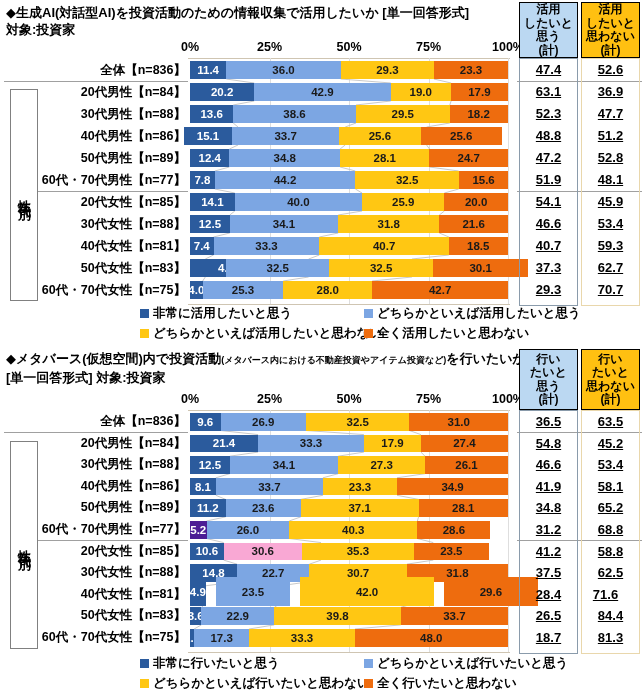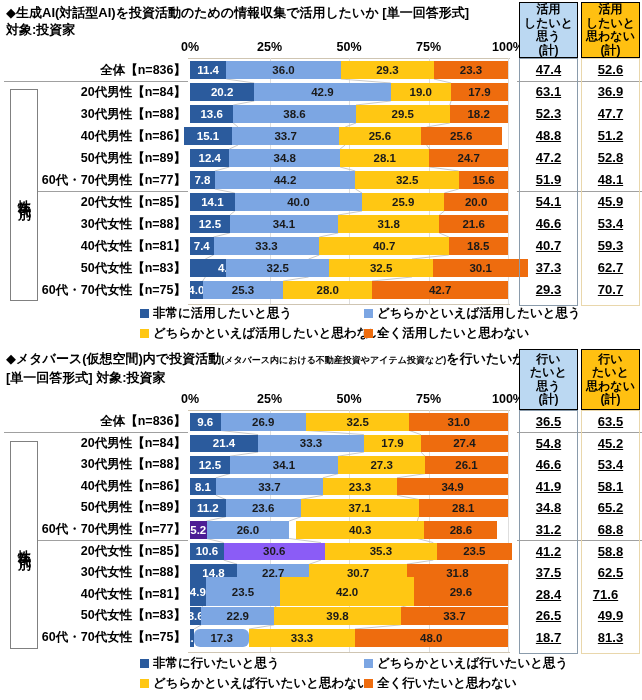--- a/index.html
+++ b/index.html
@@ -433,33 +433,33 @@
       </div>
     </div>
     <div class="row-label abs" style="left: -20px; top: 521px; width: 206px; height: 17.5px; line-height: 17.5px;">60代・70代男性【n=77】</div>
     <div class="bar-row abs" style="left: 190px; top: 521px; width: 318px; height: 17.5px;">
       <div class="seg" style="width: 16.5px; background: #4c1d95; color: rgb(255, 255, 255); flex: 0 0 auto;">
         <span>5.2</span>
       </div>
       <div class="seg" style="width: 82.7px; background: rgb(124, 166, 227); color: rgb(26, 26, 26); flex: 0 0 auto;">
         <span>26.0</span>
       </div>
-      <div class="seg" style="width: 128.2px; background: rgb(255, 199, 19); color: rgb(26, 26, 26); flex: 0 0 auto; margin-left: 7px;">
+      <div class="seg" style="width: 128.2px; background: rgb(255, 199, 19); color: rgb(26, 26, 26); flex: 0 0 auto;">
         <span>40.3</span>
       </div>
       <div class="seg" style="width: 73px; background: rgb(238, 108, 14); color: rgb(26, 26, 26); flex: 0 0 auto;">
         <span>28.6</span>
       </div>
     </div>
     <div class="row-label abs" style="left: -20px; top: 542.6px; width: 206px; height: 17.5px; line-height: 17.5px;">20代女性【n=85】</div>
     <div class="bar-row abs" style="left: 190px; top: 542.6px; width: 318px; height: 17.5px;">
       <div class="seg" style="width: 33.7px; background: rgb(43, 91, 157); color: rgb(255, 255, 255); flex: 0 0 auto;">
         <span>10.6</span>
       </div>
-      <div class="seg" style="width: 101px; background: #8b5cf6; color: rgb(26, 26, 26); flex: 0 0 auto;">
+      <div class="seg" style="width: 78px; background: #f9a8d4; color: rgb(26, 26, 26); flex: 0 0 auto;">
         <span>30.6</span>
       </div>
       <div class="seg" style="width: 112.3px; background: rgb(255, 199, 19); color: rgb(26, 26, 26); flex: 0 0 auto;">
         <span>35.3</span>
       </div>
       <div class="seg" style="width: 74.7px; background: rgb(238, 108, 14); color: rgb(26, 26, 26); flex: 0 0 auto;">
         <span>23.5</span>
       </div>
     </div>
     <div class="row-label abs" style="left: -20px; top: 564.2px; width: 206px; height: 17.5px; line-height: 17.5px;">30代女性【n=88】</div>
@@ -471,21 +471,21 @@
         <span>22.7</span>
       </div>
       <div class="seg" style="width: 97.6px; background: rgb(255, 199, 19); color: rgb(26, 26, 26); flex: 0 0 auto;">
         <span>30.7</span>
       </div>
       <div class="seg" style="width: 101.1px; background: rgb(238, 108, 14); color: rgb(26, 26, 26); flex: 0 0 auto;">
         <span>31.8</span>
       </div>
     </div>
     <div class="row-label abs" style="left: -20px; top: 585.8px; width: 206px; height: 17.5px; line-height: 17.5px;">40代女性【n=81】</div>
-    <div class="bar-row abs" style="left: 190px; top: 577px; width: 318px; height: 29px;">
+    <div class="bar-row abs" style="left: 190px; top: 577px; width: 318px; height: 29px; gap: 10px;">
       <div class="seg" style="width: 15.6px; background: rgb(43, 91, 157); color: rgb(255, 255, 255); flex: 0 0 auto;">
         <span>4.9</span>
       </div>
       <div class="seg" style="width: 74.7px; background: rgb(124, 166, 227); color: rgb(26, 26, 26); flex: 0 0 auto;">
         <span>23.5</span>
       </div>
       <div class="seg" style="width: 133.6px; background: rgb(255, 199, 19); color: rgb(26, 26, 26); flex: 0 0 auto;">
         <span>42.0</span>
       </div>
       <div class="seg" style="width: 94.1px; background: rgb(238, 108, 14); color: rgb(26, 26, 26); flex: 0 0 auto;">
@@ -505,21 +505,21 @@
       </div>
       <div class="seg" style="width: 107.2px; background: rgb(238, 108, 14); color: rgb(26, 26, 26); flex: 0 0 auto;">
         <span>33.7</span>
       </div>
     </div>
     <div class="row-label abs" style="left: -20px; top: 629px; width: 206px; height: 17.5px; line-height: 17.5px;">60代・70代女性【n=75】</div>
     <div class="bar-row abs" style="left: 190px; top: 629px; width: 318px; height: 17.5px;">
       <div class="seg" style="width: 4.1px; background: rgb(43, 91, 157); color: rgb(255, 255, 255); flex: 0 0 auto;">
         <span>1.3</span>
       </div>
-      <div class="seg" style="width: 55px; background: rgb(124, 166, 227); color: rgb(26, 26, 26); flex: 0 0 auto; border-radius: 6px;">
+      <div class="seg" style="width: 55px; background: rgb(124, 166, 227); color: rgb(26, 26, 26); flex: 0 0 auto;">
         <span>17.3</span>
       </div>
       <div class="seg" style="width: 105.9px; background: rgb(255, 199, 19); color: rgb(26, 26, 26); flex: 0 0 auto;">
         <span>33.3</span>
       </div>
       <div class="seg" style="width: 152.6px; background: rgb(238, 108, 14); color: rgb(26, 26, 26); flex: 0 0 auto;">
         <span>48.0</span>
       </div>
     </div>
     <div class="sep abs" style="left: 4px; top: 432.1px; width: 184px;"></div>
@@ -556,21 +556,21 @@
     <div class="sumbox abs" style="left: 581px; top: 410px; width: 59px; height: 243.6px; border-color: rgb(233, 215, 172);"></div>
     <div class="sumval abs" style="left: 581px; top: 411px; width: 59px; height: 21.6px; line-height: 21.6px;"><span>63.5</span></div>
     <div class="sumval abs" style="left: 581px; top: 432.6px; width: 59px; height: 21.6px; line-height: 21.6px;"><span>45.2</span></div>
     <div class="sumval abs" style="left: 581px; top: 454.2px; width: 59px; height: 21.6px; line-height: 21.6px;"><span>53.4</span></div>
     <div class="sumval abs" style="left: 581px; top: 475.8px; width: 59px; height: 21.6px; line-height: 21.6px;"><span>58.1</span></div>
     <div class="sumval abs" style="left: 581px; top: 497.4px; width: 59px; height: 21.6px; line-height: 21.6px;"><span>65.2</span></div>
     <div class="sumval abs" style="left: 581px; top: 519px; width: 59px; height: 21.6px; line-height: 21.6px;"><span>68.8</span></div>
     <div class="sumval abs" style="left: 581px; top: 540.6px; width: 59px; height: 21.6px; line-height: 21.6px;"><span>58.8</span></div>
     <div class="sumval abs" style="left: 581px; top: 562.2px; width: 59px; height: 21.6px; line-height: 21.6px;"><span>62.5</span></div>
     <div class="sumval abs" style="left: 581px; top: 583.8px; width: 49px; height: 21.6px; line-height: 21.6px;"><span>71.6</span></div>
-    <div class="sumval abs" style="left: 581px; top: 605.4px; width: 59px; height: 21.6px; line-height: 21.6px;"><span>49.9</span></div>
+    <div class="sumval abs" style="left: 581px; top: 605.4px; width: 59px; height: 21.6px; line-height: 21.6px;"><span>84.4</span></div>
     <div class="sumval abs" style="left: 581px; top: 627px; width: 59px; height: 21.6px; line-height: 21.6px;"><span>81.3</span></div>
     <div class="legend-item abs" style="left: 140px; top: 656px; height: 14px;">
       <span class="legend-sq" style="background: rgb(43, 91, 157);"></span>
       <span class="legend-txt">非常に行いたいと思う</span>
     </div>
     <div class="legend-item abs" style="left: 364px; top: 656px; height: 14px;">
       <span class="legend-sq" style="background: rgb(124, 166, 227);"></span>
       <span class="legend-txt">どちらかといえば行いたいと思う</span>
     </div>
     <div class="legend-item abs" style="left: 140px; top: 676px; height: 14px;">

